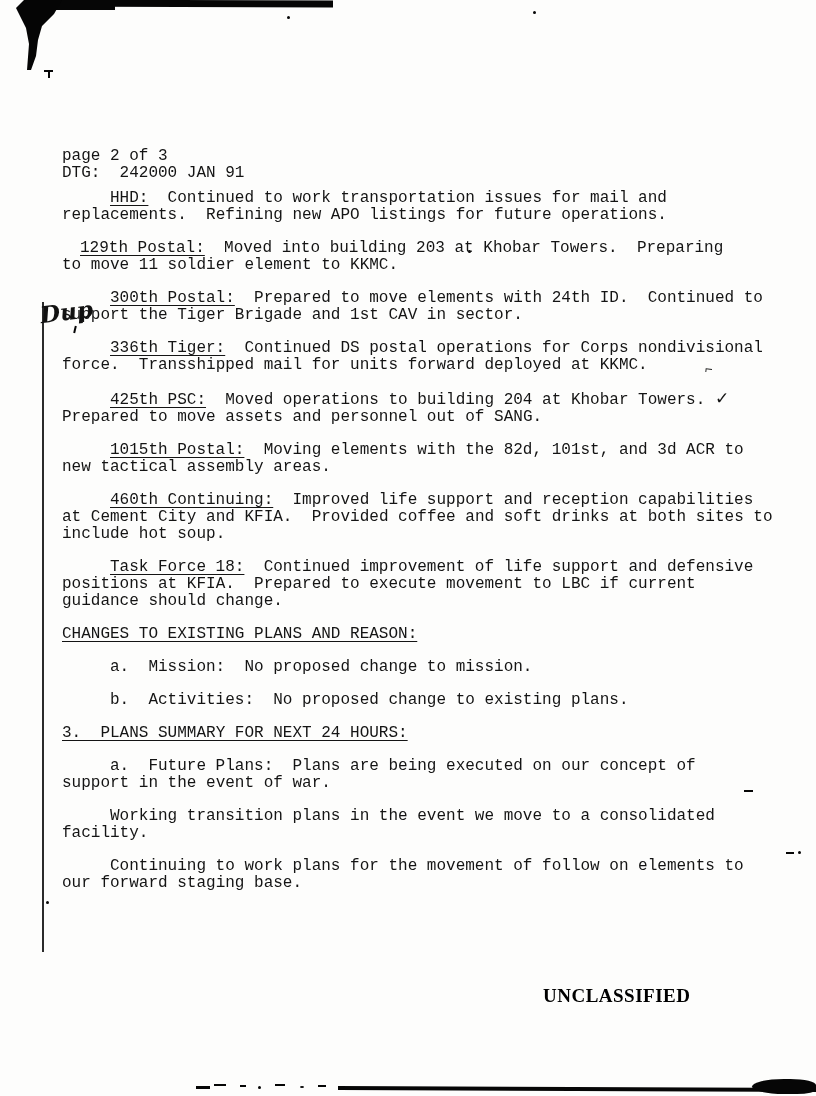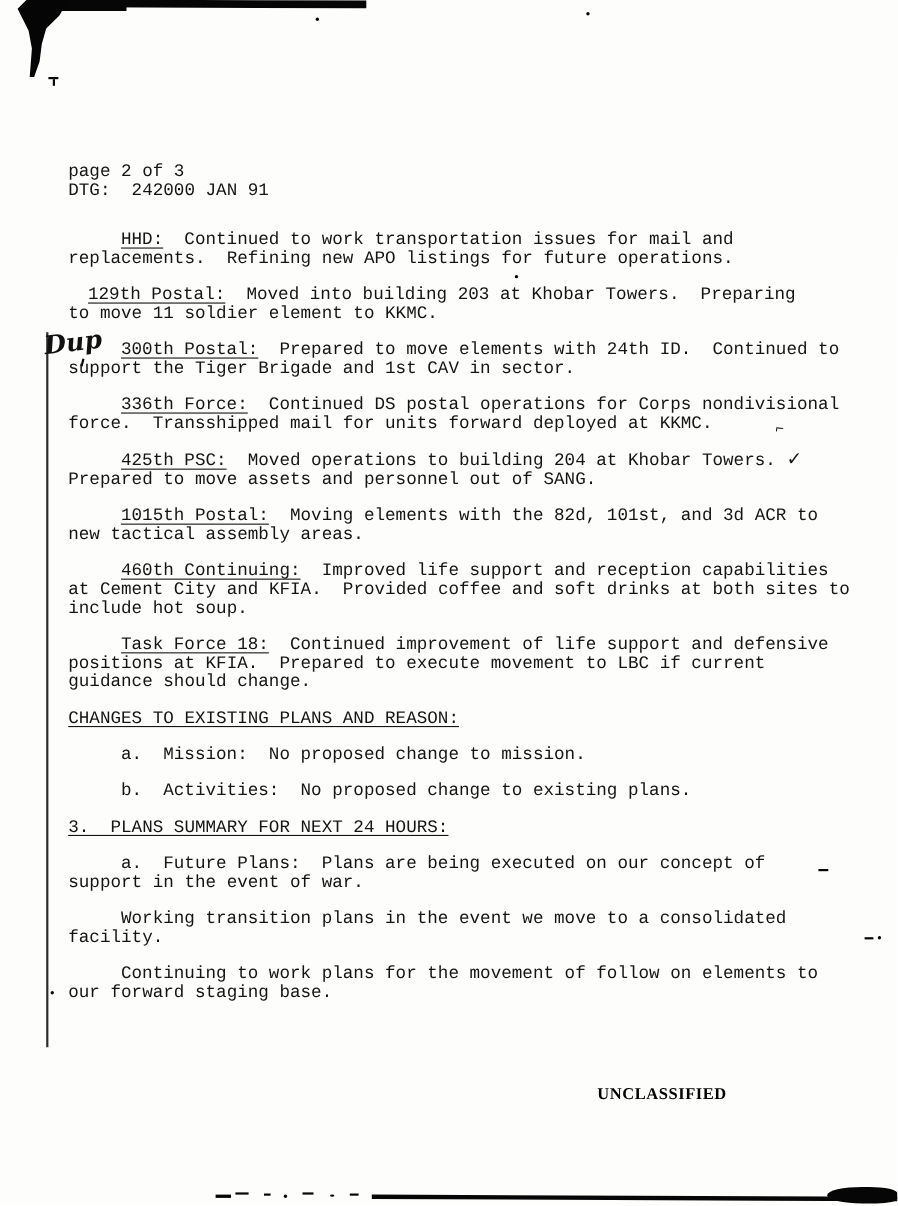--- a/index.html
+++ b/index.html
@@ -19,32 +19,32 @@
     position: absolute;
     left: 62px;
     top: 148px;
     width: 742px;
   }
   .line, .para { white-space: pre-wrap; }
   .hdr-row { display: flex; justify-content: space-between; white-space: pre-wrap; }
   .struck { text-decoration: line-through; text-decoration-thickness: 1.5px; margin-left: 19px; }
   .seq { margin-top: 33px; }
   .para { margin-top: 16px; text-indent: 48px; }
-  .para.first { margin-top: 28px; }
+  .para.first { margin-top: 8px; }
   .para.nogap { margin-top: 16px; }
   .para.noindent { text-indent: 0; }
   .para.smallindent { text-indent: 18px; }
   .u { text-decoration: underline; text-underline-offset: 3px; }
   .penu { text-underline-offset: 3px; text-decoration-thickness: 1.5px; }
   .check { font-family: "DejaVu Sans", sans-serif; font-size: 17px; }
   .penmark { display: inline-block; font-size: 13px; transform: translateY(2px) rotate(6deg); }
   .footer-marking {
     position: absolute; left: 543px; top: 987px;
     font-family: "Liberation Serif", serif; font-weight: bold;
-    font-size: 15px; letter-spacing: 0.5px; color: #000; text-align: right;
+    font-size: 19px; letter-spacing: 0.5px; color: #000; text-align: right;
   }
   .dup-note {
     position: absolute; left: 40px; top: 303px;
     font-family: "DejaVu Serif", serif; font-style: italic; font-weight: bold;
     font-size: 23px; transform: rotate(-7deg); color: #111;
   }
   .art { position: absolute; background: #060606; }
   .round { border-radius: 50%; }
 </style>
 </head>
@@ -89,21 +89,21 @@
 
     <p class="para first"><span class="u">HHD:</span><span>  Continued to work transportation issues for mail and
 replacements.  Refining new APO listings for future operations.</span></p>
 
     <p class="para smallindent"><span class="u">129th Postal:</span><span>  Moved into building 203 at Khobar Towers.  Preparing
 to move 11 soldier element to KKMC.</span></p>
 
     <p class="para"><span class="u">300th Postal:</span><span>  Prepared to move elements with 24th ID.  Continued to
 support the Tiger Brigade and 1st CAV in sector.</span></p>
 
-    <p class="para"><span class="u">336th Force:</span><span>  Continued DS postal operations for Corps nondivisional
+    <p class="para"><span class="u">336th Tiger:</span><span>  Continued DS postal operations for Corps nondivisional
 force.  Transshipped mail for units forward deployed at </span><span class="penu">KKMC</span><span>. </span><span class="penmark">⌐</span></p>
 
     <p class="para"><span class="u">425th PSC:</span><span>  Moved operations to building 204 at </span><span class="penu">Khobar Towers</span><span>. </span><span class="check">✓</span><span>
 Prepared to move assets and personnel out of SANG.</span></p>
 
     <p class="para"><span class="u">1015th Postal:</span><span>  Moving elements with the 82d, 101st, and 3d ACR to
 new tactical assembly areas.</span></p>
 
     <p class="para"><span class="u">460th Continuing:</span><span>  Improved life support and reception capabilities
 at </span><span class="penu">Cement City</span><span> and </span><span class="penu">KFIA</span><span>.  Provided coffee and soft drinks at both sites to

